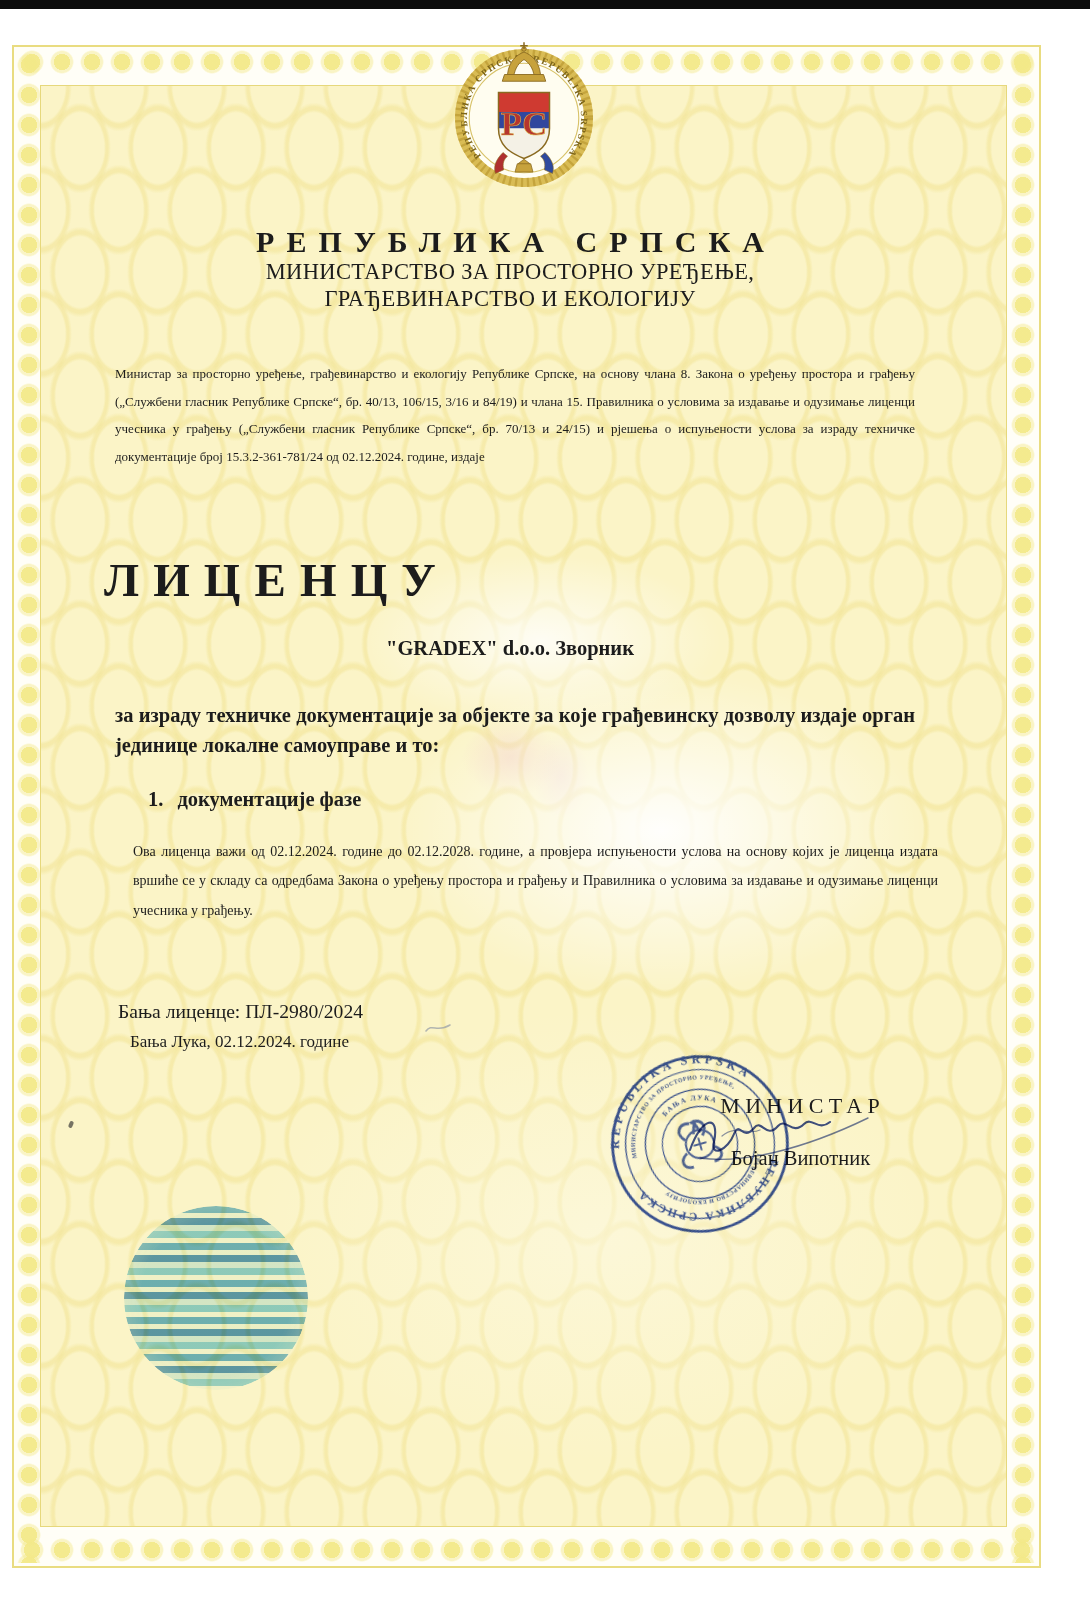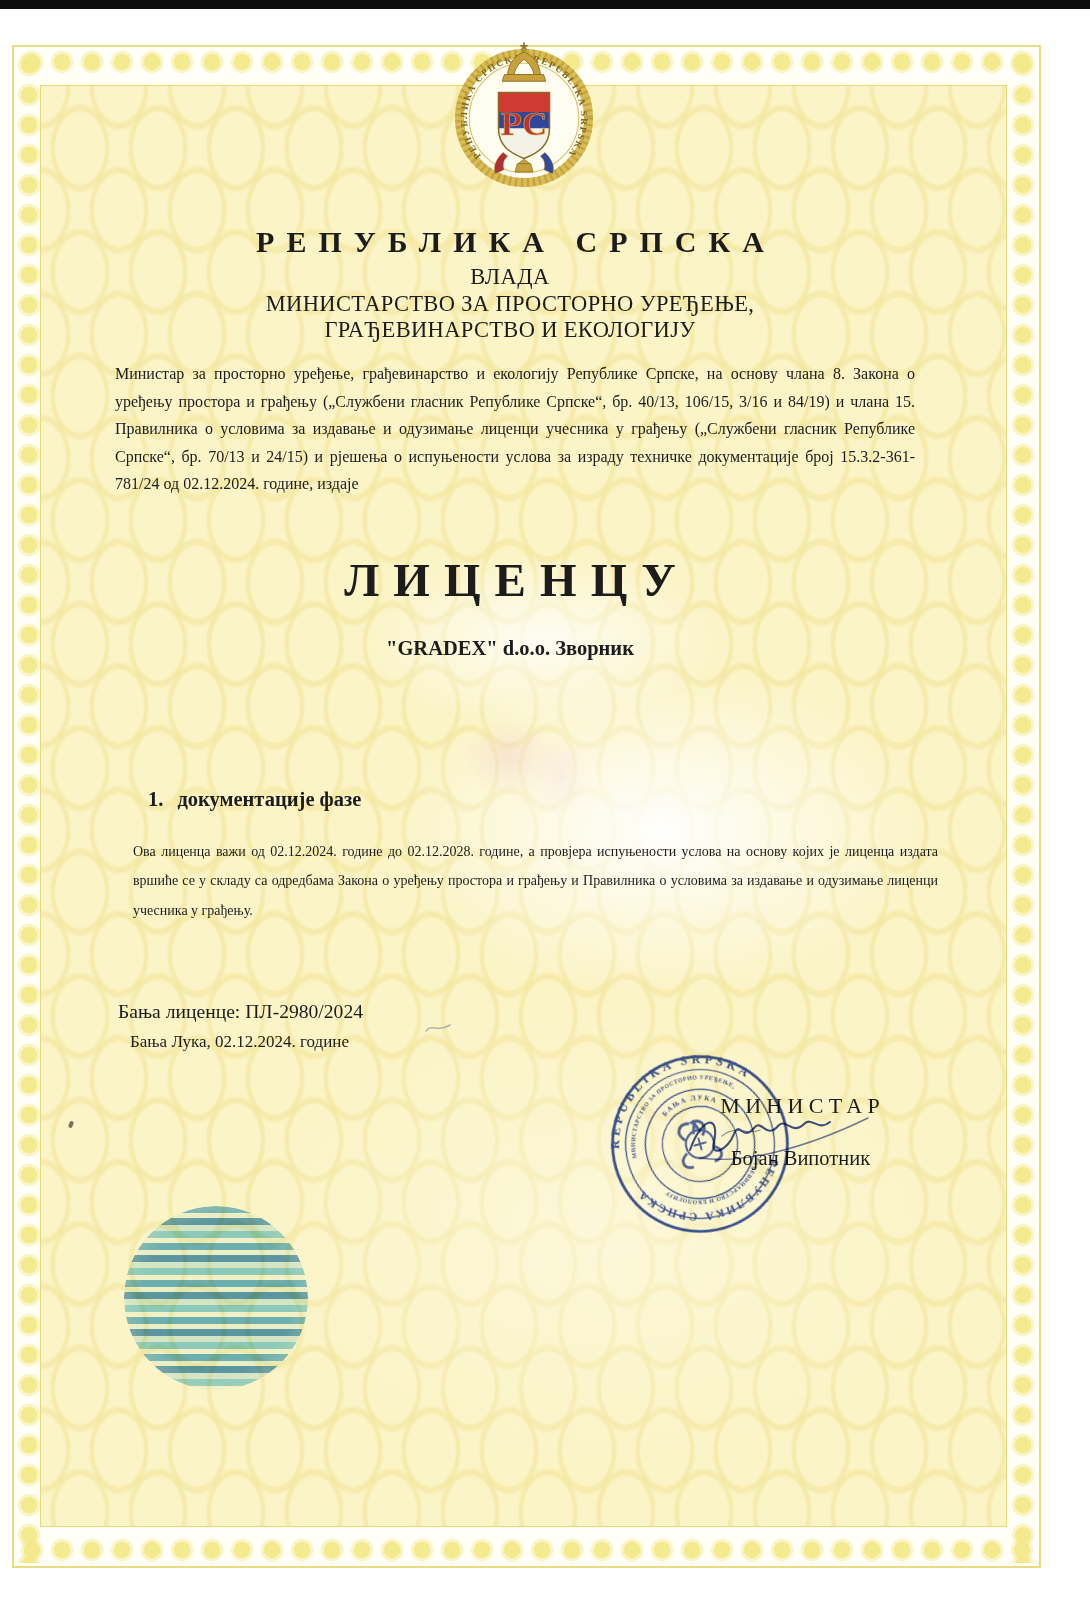--- a/index.html
+++ b/index.html
@@ -49,23 +49,23 @@
     background-position:0 0,0 0,0 0,0 0,0 0,0 0,39px 62px;
   }
 
   
   .abs{position:absolute;}
   .crest{left:449px;top:28px;width:150px;height:168px;}
   .hdr{left:90px;top:224px;width:840px;text-align:center;line-height:1.18;}
   .hdr .republic{font-size:30px;font-weight:bold;letter-spacing:.40em;padding-left:.4em;}
   .hdr .gov{font-size:22.5px;margin-top:5px;letter-spacing:.02em;}
   .hdr .min{font-size:22.5px;letter-spacing:.015em;}
-  .preamble{left:115px;top:360px;width:800px;font-size:16px;line-height:27.6px;
+  .preamble{left:115px;top:360px;width:800px;font-size:13px;line-height:27.6px;
     text-align:justify;text-align-last:left;margin:0;}
-  .big-title{left:90px;top:553px;width:840px;text-align:center;font-size:47px;font-weight:bold;
+  .big-title{left:90px;top:553px;width:840px;font-size:47px;font-weight:bold;
     letter-spacing:.30em;padding-left:.3em;box-sizing:border-box;}
   .licensee{left:90px;top:637px;width:840px;text-align:center;font-size:20.5px;font-weight:bold;}
   .scope{left:115px;top:700px;width:800px;font-size:20.5px;font-weight:bold;line-height:30px;
     text-align:justify;text-align-last:left;margin:0;}
   .item{left:148px;top:788px;font-size:20.5px;font-weight:bold;}
   .item .num{margin-right:14px;}
   .validity{left:133px;top:837px;width:805px;font-size:14px;line-height:29.4px;
     text-align:justify;text-align-last:left;margin:0;}
   .lic-no{left:118px;top:1001px;font-size:19.6px;}
   .place-date{left:130px;top:1032px;font-size:17px;}
@@ -141,31 +141,31 @@
     </g>
     <g>
       <path d="M72,164 c-10,10 -13,19 -10,28 l11,-5 c-2,-8 0,-14 5,-18 z" fill="#b03030" stroke="#8a6a20" stroke-width="0.8"></path>
       <path d="M128,164 c10,10 13,19 10,28 l-11,-5 c2,-8 0,-14 -5,-18 z" fill="#2f4a9e" stroke="#8a6a20" stroke-width="0.8"></path>
       <path d="M88,190 h24 l-3,-11 h-18 z M92,179 l8,-6 8,6" fill="#c7a23c" stroke="#8a6a20" stroke-width="1"></path>
     </g>
   </svg>
 
   <div class="hdr abs">
     <div class="republic">РЕПУБЛИКА СРПСКА</div>
-    <div class="gov">ВЛАДА</div>
     <div class="min">МИНИСТАРСТВО ЗА ПРОСТОРНО УРЕЂЕЊЕ,</div>
     <div class="min">ГРАЂЕВИНАРСТВО И ЕКОЛОГИЈУ</div>
   </div>
 
   <p class="preamble abs">Министар за просторно уређење, грађевинарство и екологију Републике Српске, на основу члана 8. Закона о уређењу простора и грађењу („Службени гласник Републике Српске“, бр. 40/13, 106/15, 3/16 и 84/19) и члана 15. Правилника о условима за издавање и одузимање лиценци учесника у грађењу („Службени гласник Републике Српске“, бр. 70/13 и 24/15) и рјешења о испуњености услова за израду техничке документације број 15.3.2-361-781/24 од 02.12.2024. године, издаје</p>
 
   <div class="big-title abs">ЛИЦЕНЦУ</div>
 
   <div class="licensee abs">"GRADEX" d.o.o. Зворник</div>
 
+  <p class="scope abs">за израду техничке документације за објекте за које грађевинску дозволу издаје орган јединице локалне самоуправе и то:</p>
 
   <div class="item abs">
     <span class="num">1.</span><span>документације фазе</span>
   </div>
 
   <p class="validity abs">Ова лиценца важи од 02.12.2024. године до 02.12.2028. године, а провјера испуњености услова на основу којих је лиценца издата вршиће се у складу са одредбама Закона о уређењу простора и грађењу и Правилника о условима за издавање и одузимање лиценци учесника у грађењу.</p>
 
   <div class="lic-no abs">
     <span>Бања лиценце:</span>
     <span>ПЛ-2980/2024</span>

